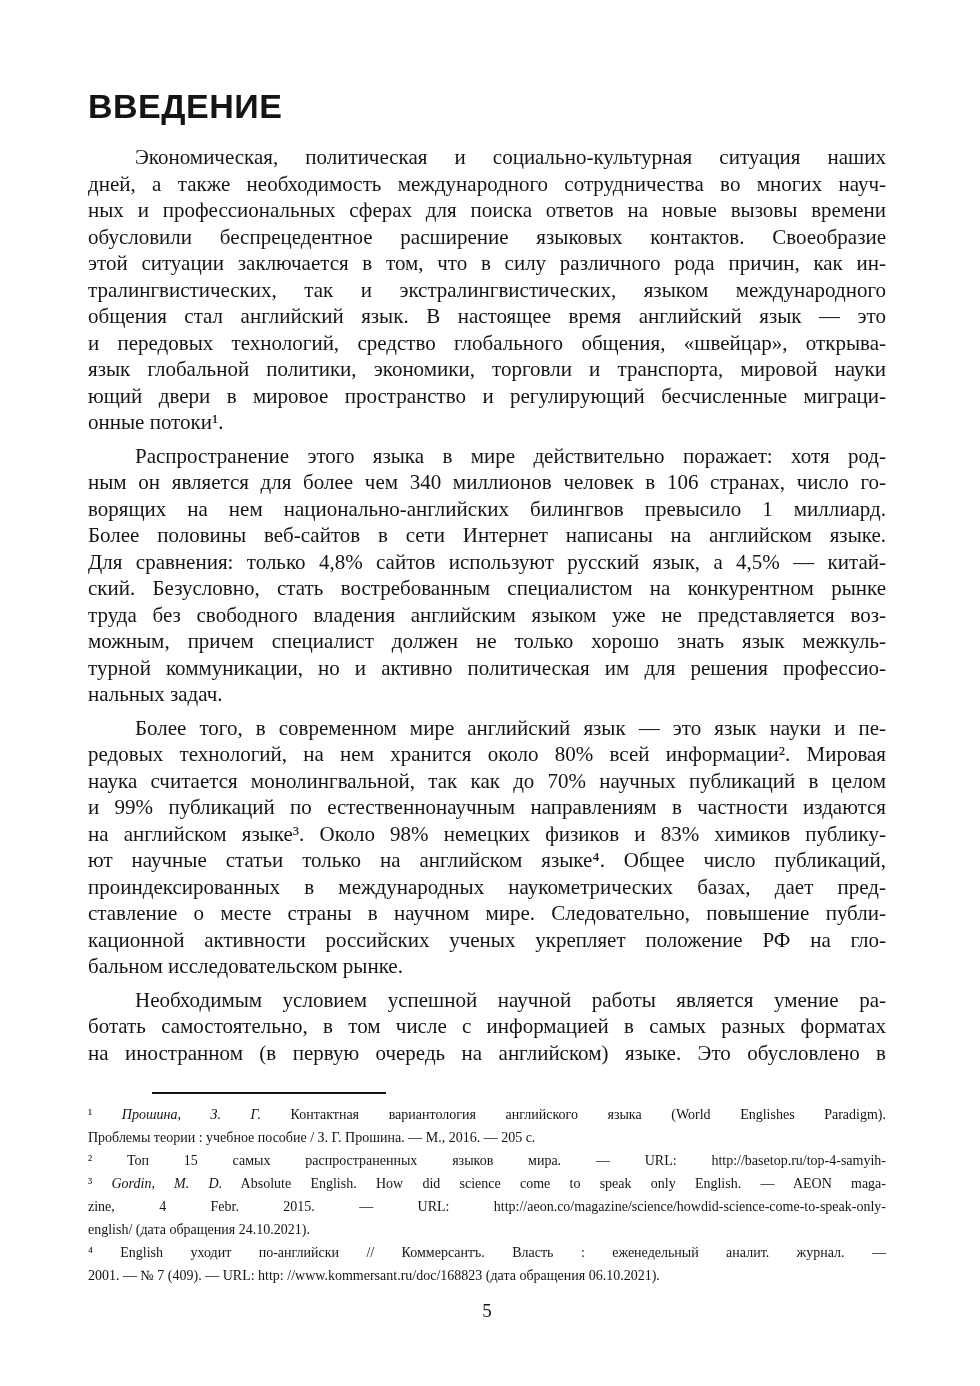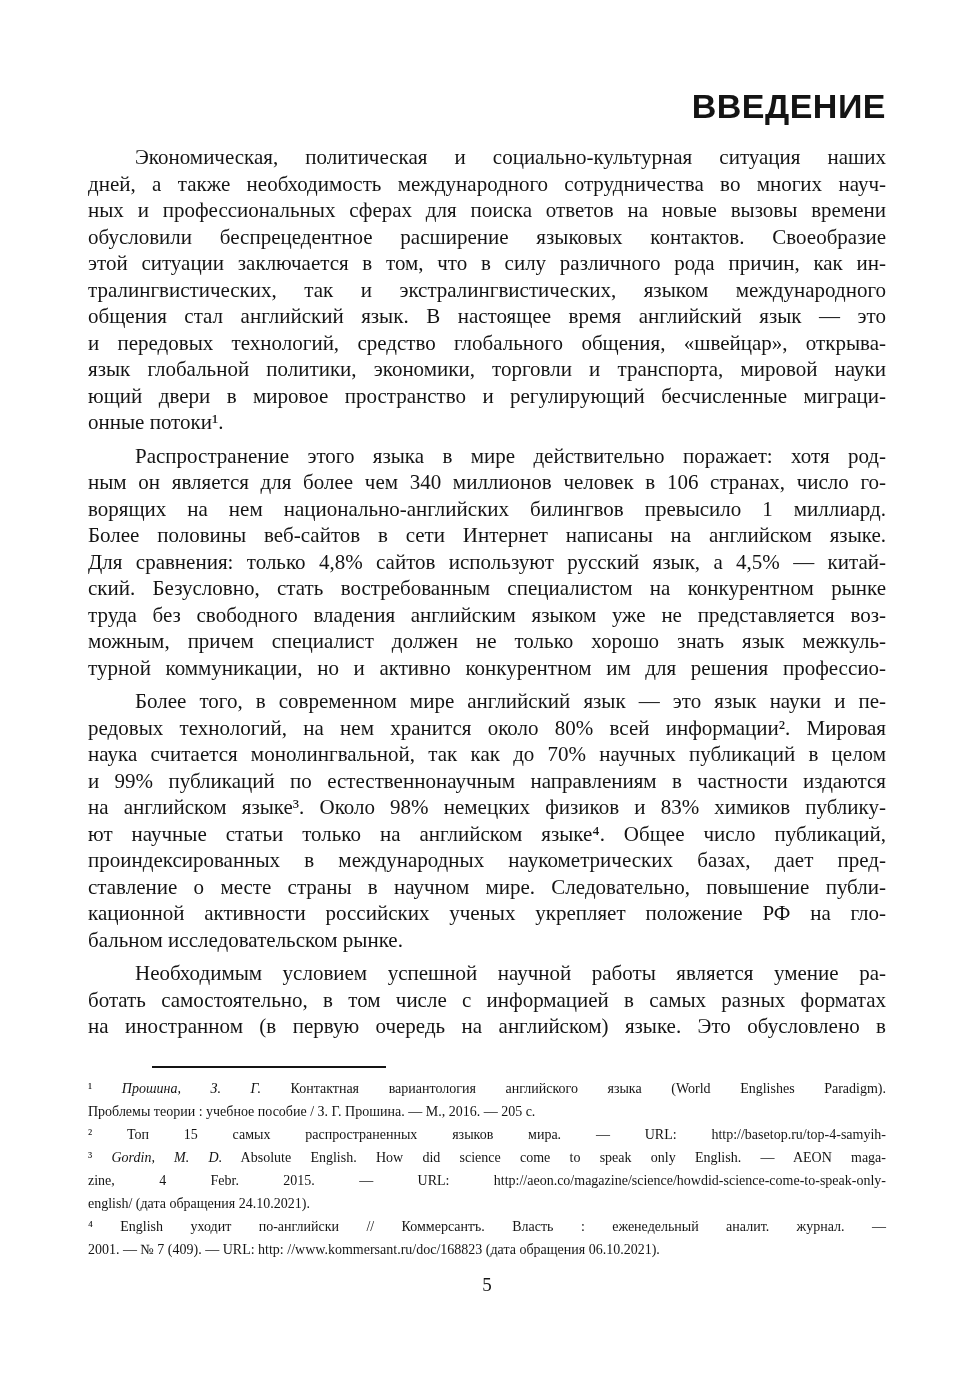--- a/index.html
+++ b/index.html
@@ -13,21 +13,21 @@
     font-family: "Liberation Serif", serif;
     padding: 0 94px 0 88px;
     overflow: hidden;
   }
   .title {
     font-family: "Liberation Sans", sans-serif;
     font-weight: bold;
     font-size: 34px;
     line-height: 36px;
     letter-spacing: 0.5px;
-    text-align: right;
+    text-align: left;
     margin: 88px 0 20px 0;
   }
   .bodytext .line {
     font-size: 21px;
     line-height: 26.5px;
     text-align: justify;
     text-align-last: justify;
   }
   .bodytext .line.endline { text-align-last: left; }
   .bodytext .line.indent { text-indent: 47px; margin-top: 7px; }
@@ -74,21 +74,22 @@
       </div>
       <div>
         <div class="line indent">Распространение этого языка в мире действительно поражает: хотя род-</div>
         <div class="line">ным он является для более чем 340 миллионов человек в 106 странах, число го-</div>
         <div class="line">ворящих на нем национально-английских билингвов превысило 1 миллиард.</div>
         <div class="line">Более половины веб-сайтов в сети Интернет написаны на английском языке.</div>
         <div class="line">Для сравнения: только 4,8% сайтов используют русский язык, а 4,5% — китай-</div>
         <div class="line">ский. Безусловно, стать востребованным специалистом на конкурентном рынке</div>
         <div class="line">труда без свободного владения английским языком уже не представляется воз-</div>
         <div class="line">можным, причем специалист должен не только хорошо знать язык межкуль-</div>
-        <div class="line">турной коммуникации, но и активно конкурентном им для решения профессио-</div>
+        <div class="line">турной коммуникации, но и активно политическая им для решения профессио-</div>
+        <div class="line endline">нальных задач.</div>
       </div>
       <div>
         <div class="line indent">Более того, в современном мире английский язык — это язык науки и пе-</div>
         <div class="line">редовых технологий, на нем хранится около 80% всей информации². Мировая</div>
         <div class="line">наука считается монолингвальной, так как до 70% научных публикаций в целом</div>
         <div class="line">и 99% публикаций по естественнонаучным направлениям в частности издаются</div>
         <div class="line">на английском языке³. Около 98% немецких физиков и 83% химиков публику-</div>
         <div class="line">ют научные статьи только на английском языке⁴. Общее число публикаций,</div>
         <div class="line">проиндексированных в международных наукометрических базах, дает пред-</div>
         <div class="line">ставление о месте страны в научном мире. Следовательно, повышение публи-</div>

